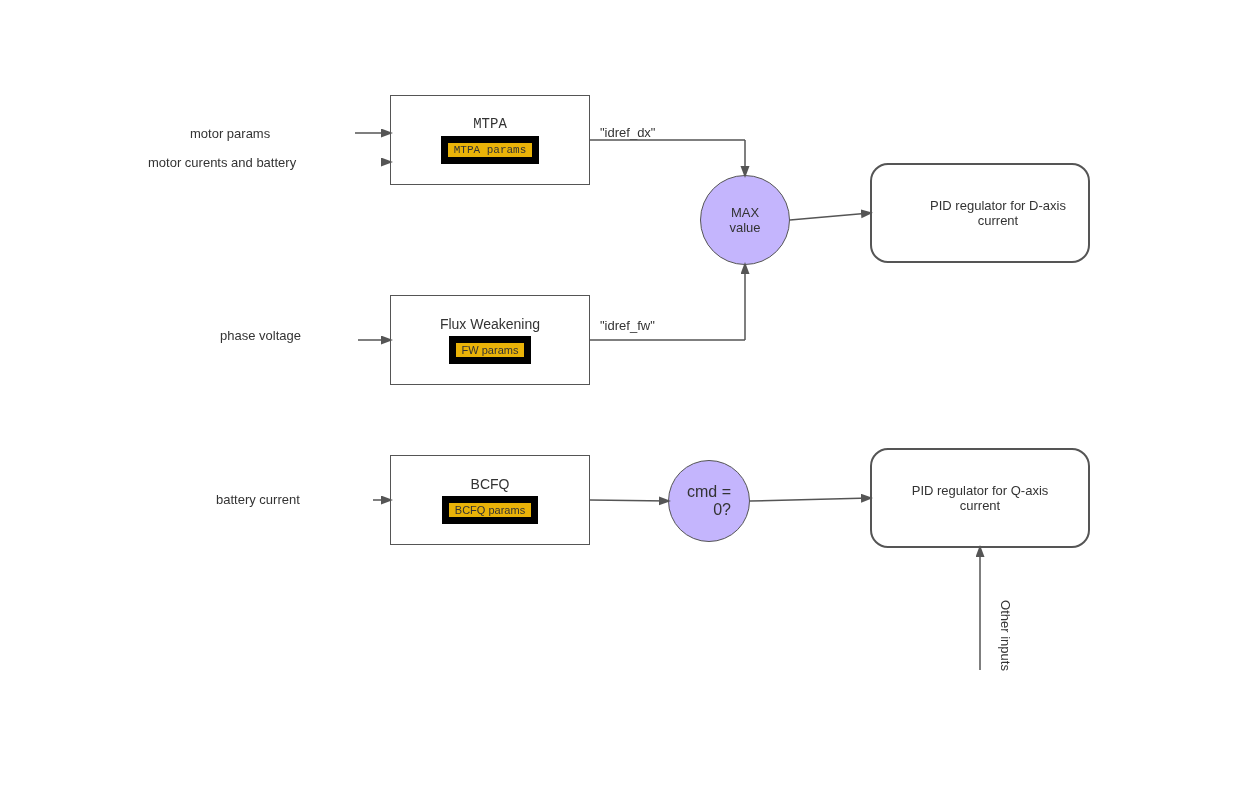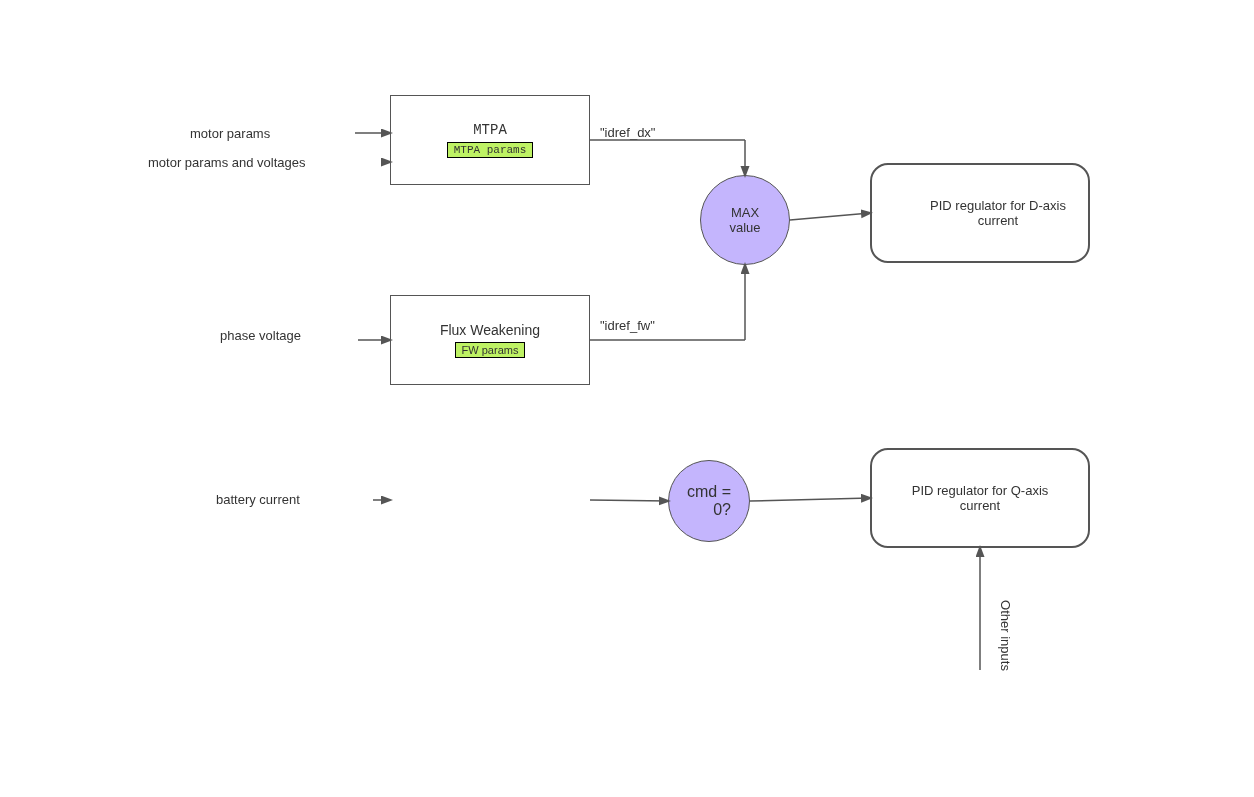--- a/index.html
+++ b/index.html
@@ -43,24 +43,24 @@
       background: #c4b5fd;
       border: 1.5px solid #555;
       border-radius: 50%;
       display: flex;
       align-items: center;
       justify-content: center;
       text-align: center;
     }
     .sub-label {
       font-size: 11px;
-      border: 1px solid #000000;
+      border: 7px solid #000000;
       padding: 1px 6px;
       margin-top: 4px;
-      background: #bef264;
+      background: #eab308;
     }
     .block-title {
       font-size: 14px;
       text-align: center;
     }
     
     .label {
       position: absolute;
       font-size: 13px;
       color: #333;
@@ -100,31 +100,35 @@
 
   <div class="block-circle" style="left:700px; top:175px; width:90px; height:90px;">
     <span style="font-size:13px; text-align:center; white-space:pre-line;">MAX
 value</span>
   </div>
 
   <div class="block-rounded" style="left:870px; top:163px; width:220px; height:100px;">
     <span style="font-size:13px; text-align:center;margin-left:36px;">PID regulator for D-axis<br>current</span>
   </div>
 
+  <div class="block-rect" style="left:390px; top:455px; width:200px; height:90px;">
+    <span class="block-title">BCFQ</span>
+    <span class="sub-label">BCFQ params</span>
+  </div>
 
   <div class="block-circle" style="left:668px; top:460px; width:82px; height:82px;">
     <span style="font-size:16px; text-align:right;">cmd =<br>0?</span>
   </div>
 
   <div class="block-rounded" style="left:870px; top:448px; width:220px; height:100px;">
     <span style="font-size:13px; text-align:center;">PID regulator for Q-axis<br>current</span>
   </div>
 
   <span class="label" style="left:190px; top:126px;">motor params</span>
-  <span class="label" style="left:148px; top:155px;">motor params and voltages</span>
+  <span class="label" style="left:148px; top:155px;">motor curents and battery</span>
   <span class="label" style="left:220px; top:328px;">phase voltage</span>
   <span class="label" style="left:216px; top:492px;">battery current</span>
 
   <span class="label" style="left:600px; top:125px;">"idref_dx"</span>
 
   <span class="label" style="left:600px; top:318px;">"idref_fw"</span>
 
   <span class="rotated-label" style="left:970px; top:628px;">Other inputs</span>
 
   <svg class="arrows">

